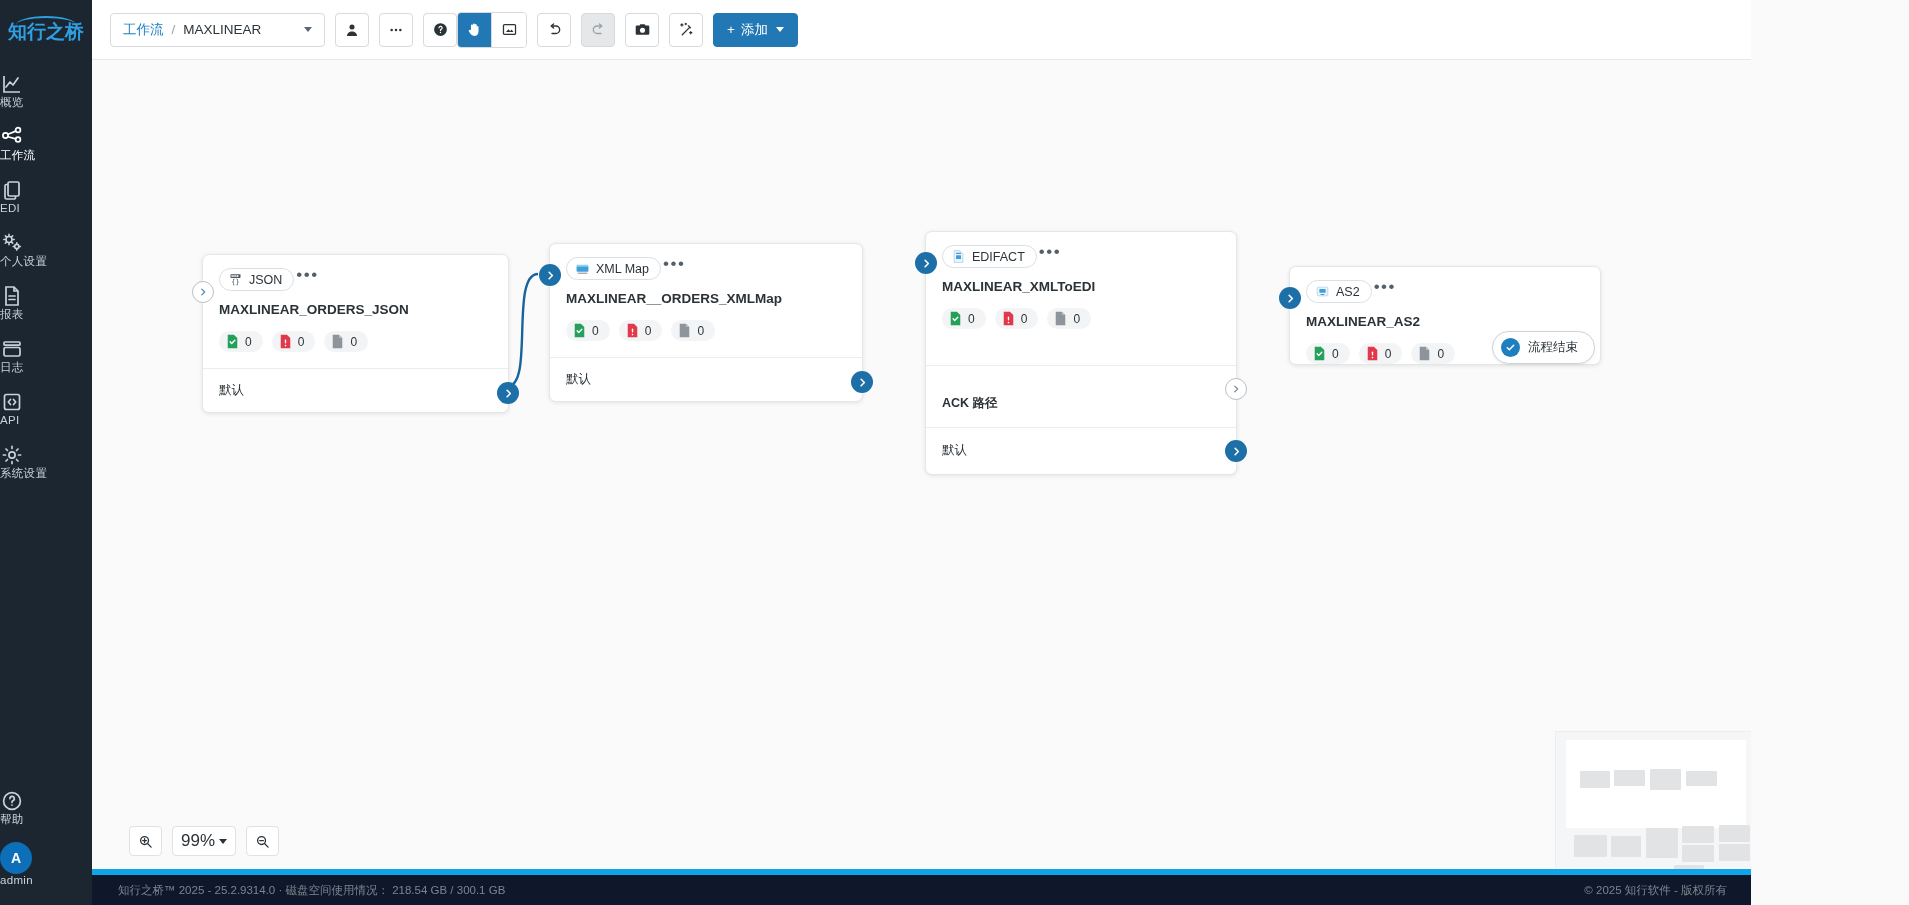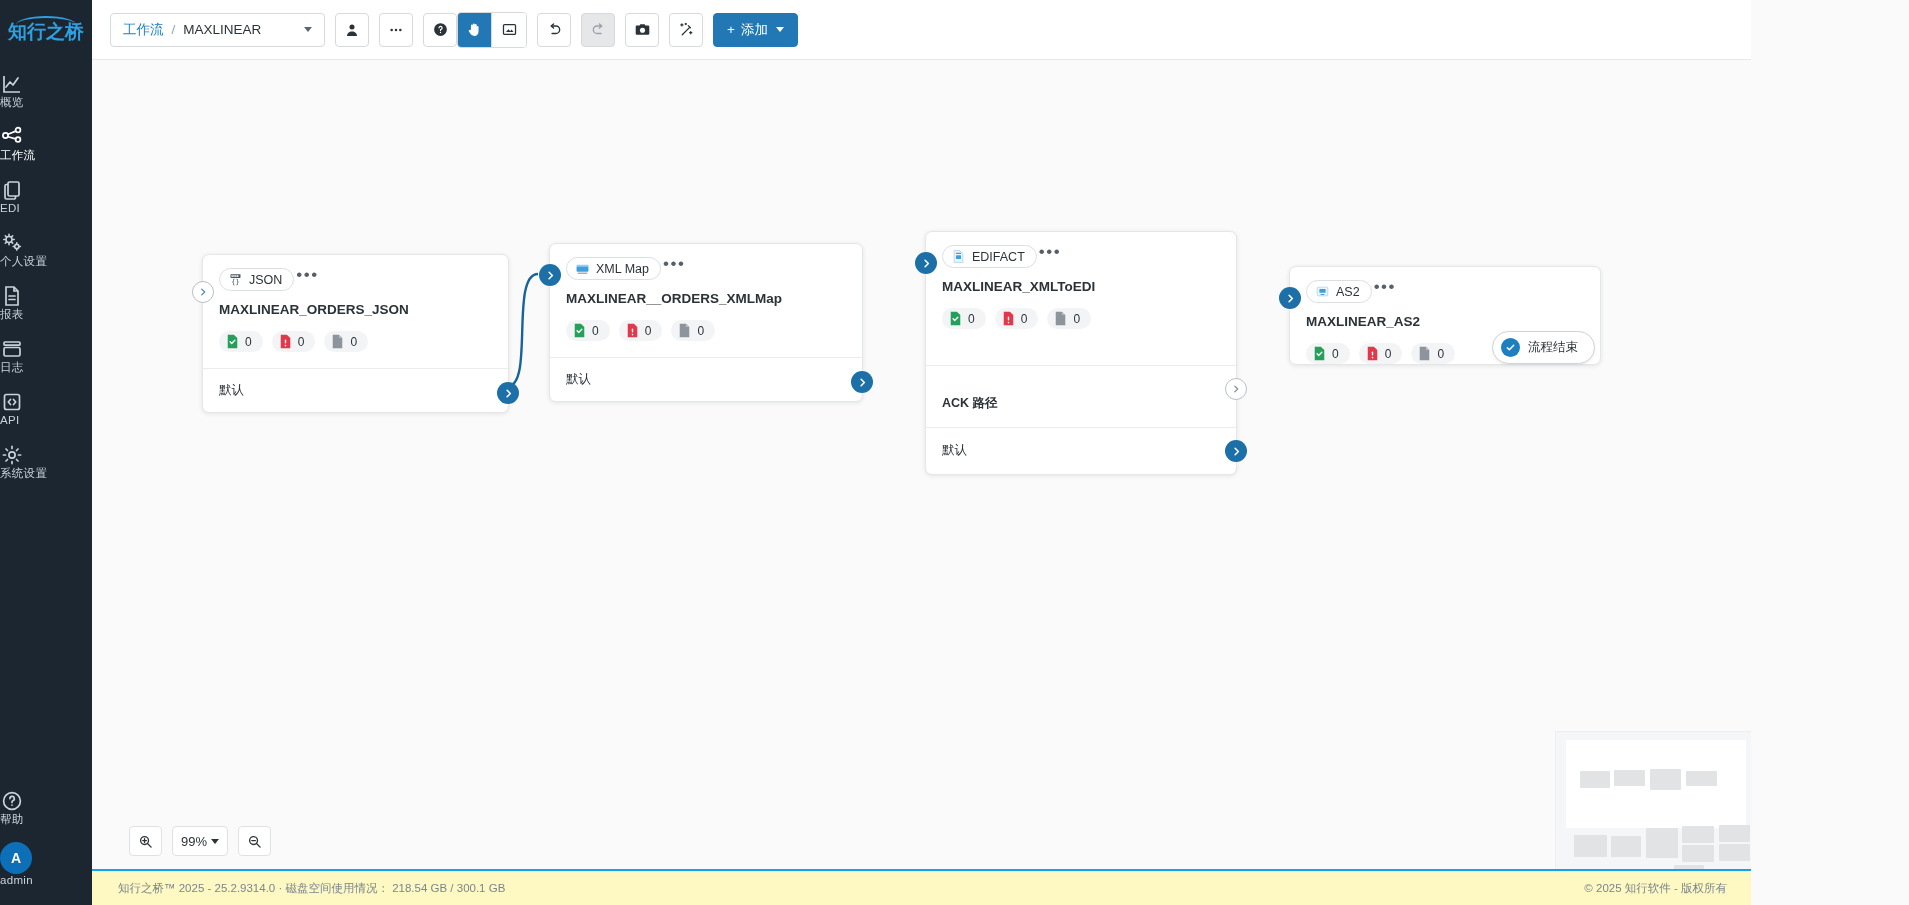--- a/index.html
+++ b/index.html
@@ -163,37 +163,37 @@
     width: 19px; height: 19px; border-radius: 50%; background: #1d7fc0;
     display: flex; align-items: center; justify-content: center;
   }
 
   
   .zoom-bar { position: absolute; left: 37px; bottom: 13px; display: flex; gap: 10px; z-index: 10; }
   .zbtn {
     height: 30px; min-width: 30px; padding: 0 8px;
     border: 1px solid #dfe2e5; border-radius: 4px; background: #fff;
     display: flex; align-items: center; justify-content: center; gap: 4px;
-    font-size: 13px; color: #2b3338; cursor: pointer;
+    font-size: 17px; color: #2b3338; cursor: pointer;
   }
   .zbtn .caret-dn { border-top-color: #2b3338; margin-left: 0; }
 
   
   .minimap {
     position: absolute; right: 0; bottom: 0; width: 196px; height: 138px;
     background: #f5f6f7; border-top: 1px solid #eceeef; border-left: 1px solid #eceeef;
     overflow: hidden; z-index: 9;
   }
   .mm-view { position: absolute; background: #ffffff; }
   .mm-node { position: absolute; background: #e2e3e5; border-radius: 1px; }
 
   
   .footer {
     position: absolute; left: 0; right: 0; bottom: 0; height: 36px;
-    background: #fef9c3; border-top: 2px solid #0ea5e9;
+    background: #0f172a; border-top: 6px solid #0ea5e9;
     display: flex; align-items: center; justify-content: space-between;
     padding: 0 24px 0 26px; font-size: 11.5px; color: #7b858e; z-index: 12;
   }
 </style>
 </head>
 <body>
 
 <div class="app">
 
   <div class="sidebar">

